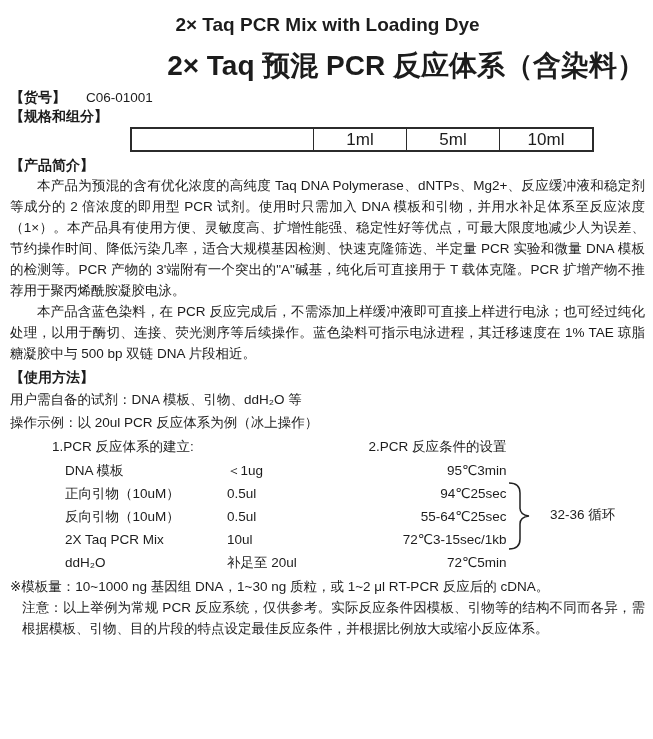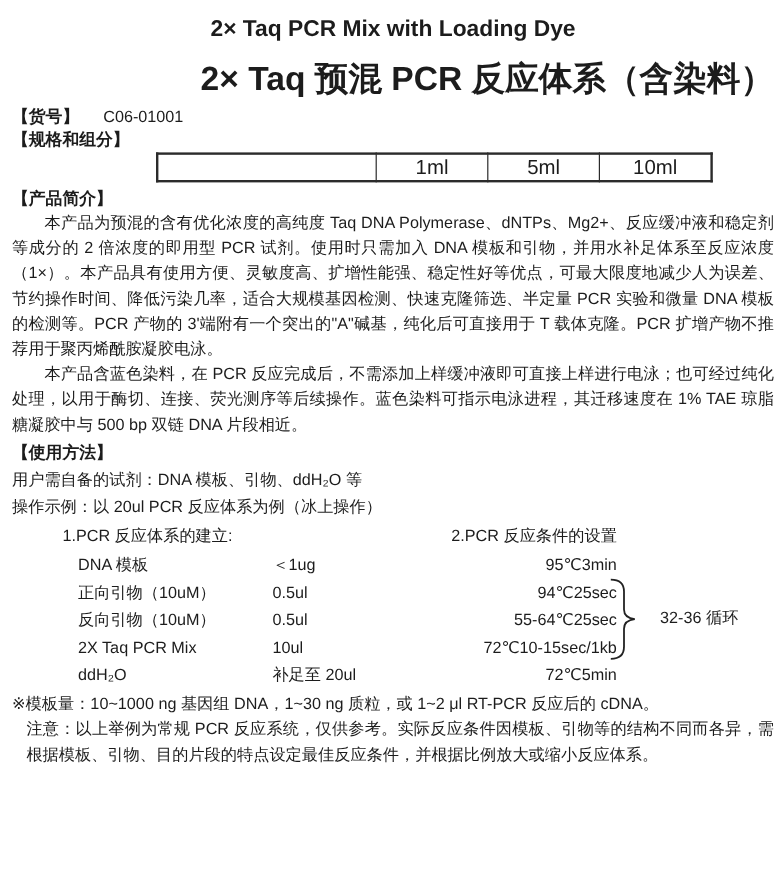--- a/index.html
+++ b/index.html
@@ -106,21 +106,21 @@
       <div class="prow">
         <span class="ptemp">95℃</span><span>3min</span>
       </div>
       <div class="prow">
         <span class="ptemp">94℃</span><span>25sec</span>
       </div>
       <div class="prow">
         <span class="ptemp">55-64℃</span><span>25sec</span>
       </div>
       <div class="prow">
-        <span class="ptemp">72℃</span><span>10-15sec/1kb</span>
+        <span class="ptemp">72℃</span><span>3-15sec/1kb</span>
       </div>
       <div class="prow">
         <span class="ptemp">72℃</span><span>5min</span>
       </div>
     </div>
 
     <svg class="brace" width="24" height="70" viewBox="0 0 24 70">
       <path d="M1,2 Q12,2 12,12 L12,27 Q12,34 21,35 Q12,36 12,43 L12,58 Q12,68 1,68" fill="none" stroke="#222222" stroke-width="1.5"></path>
     </svg>
     <div class="cycle-label">32-36 循环</div>

